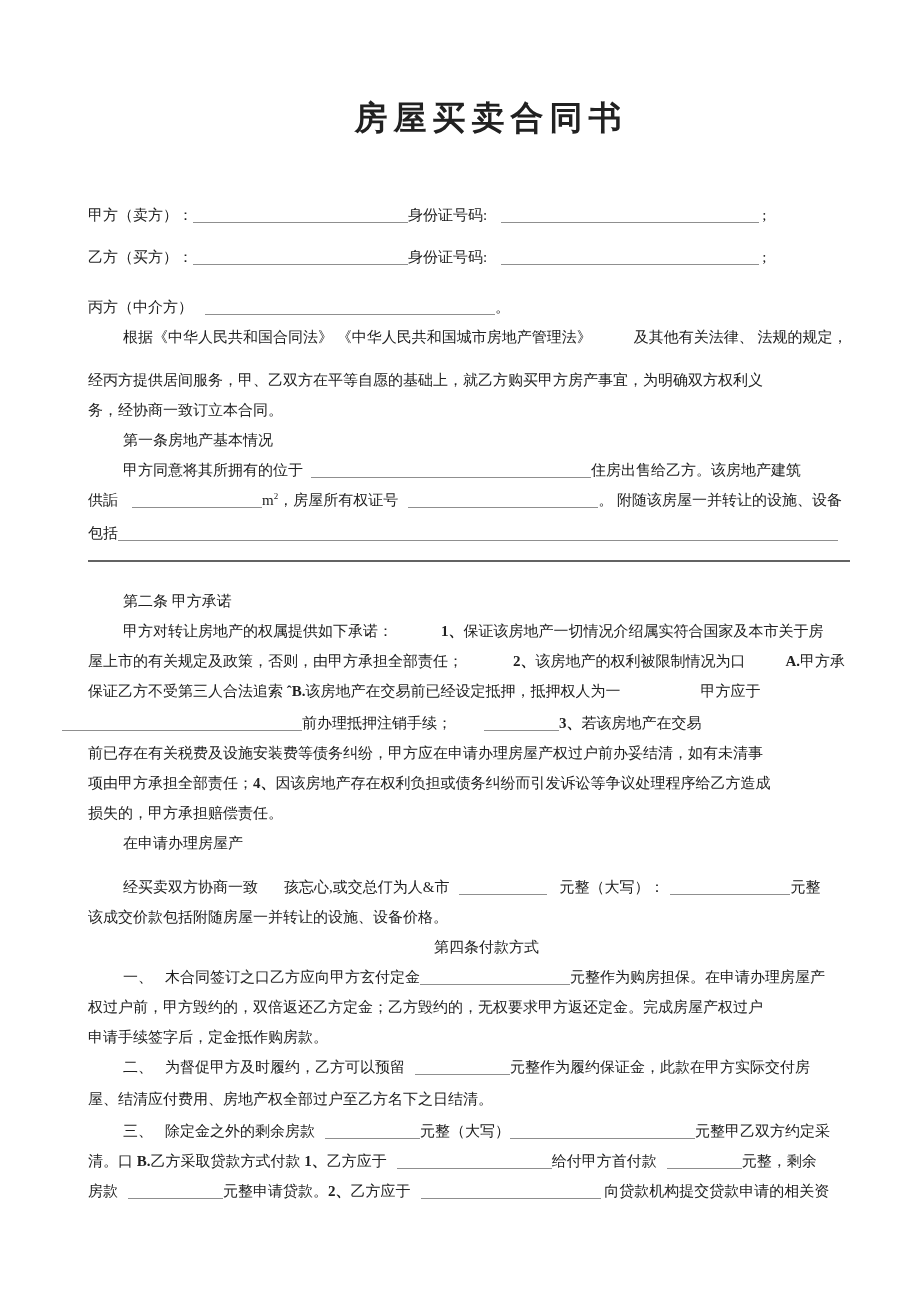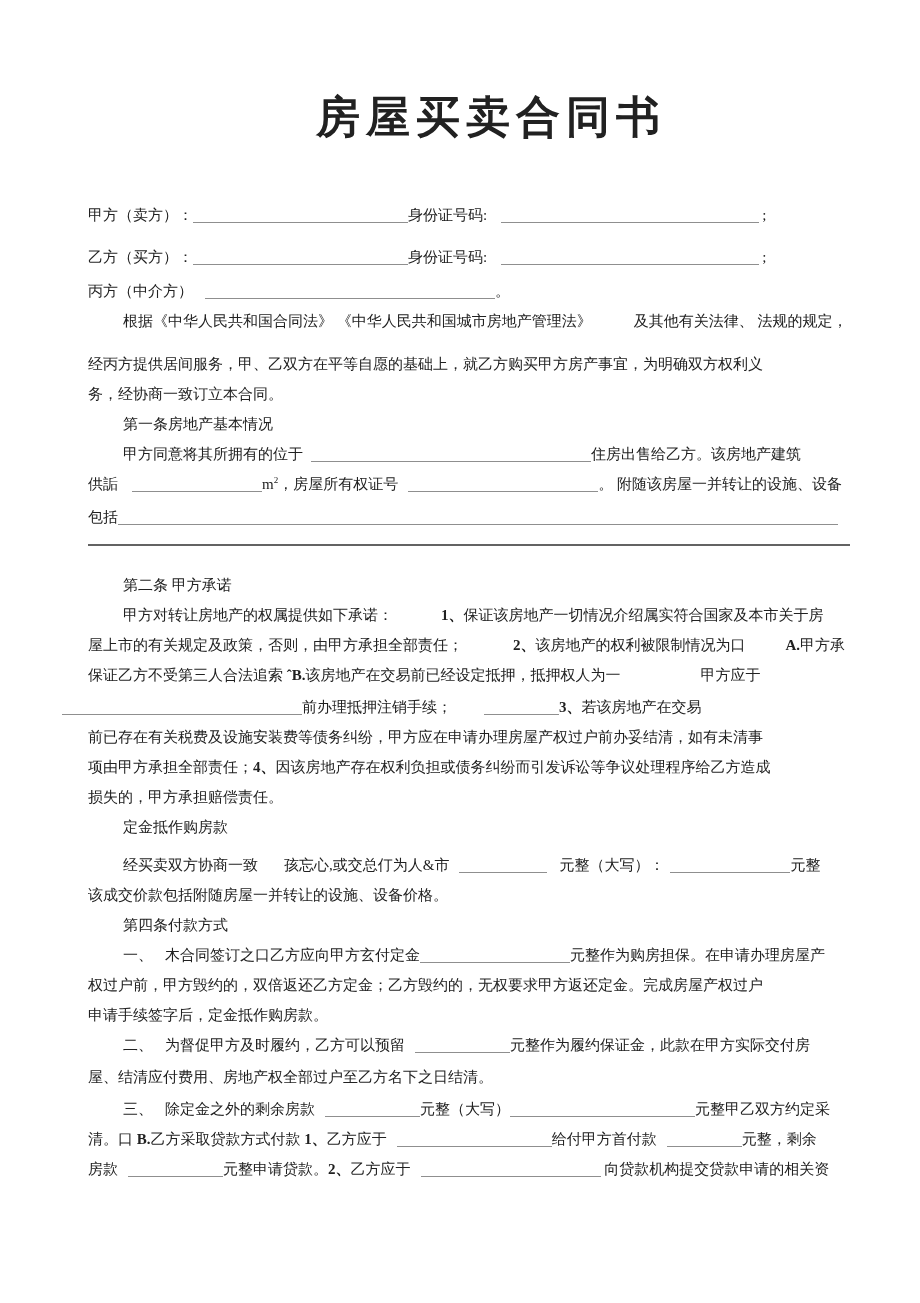--- a/index.html
+++ b/index.html
@@ -8,21 +8,21 @@
     width:920px;height:1303px;
     background:#ffffff;
     font-family:"Liberation Serif","DejaVu Serif",serif;
     color:#212121;
     overflow:hidden;
   }
   .title{
     margin:96px 0 0 0;
     padding-left:62px;
     text-align:center;
-    font-size:44px;
+    font-size:33px;
     font-weight:700;
     letter-spacing:6px;
     line-height:44px;
   }
   .doc-body{padding:0 70px 0 88px;}
   .line{
     height:30px;line-height:30px;
     font-size:15px;
     white-space:nowrap;
   }
@@ -38,41 +38,41 @@
   .hrline{height:12px;border-bottom:2px solid #636363;}
 </style>
 </head>
 <body>
 
 <div class="page">
   <h1 class="title">房屋买卖合同书</h1>
   <div class="doc-body" id="doc-body">
       <div class="line" style="margin-top: 60px;">甲方（卖方）：<span class="blank" style="width: 215px;"></span>身份证号码:<span class="gap" style="width: 14px;"></span><span class="blank" style="width: 258px;"></span><span class="gap" style="width: 3px;"></span>;</div>
       <div class="line" style="margin-top: 12px;">乙方（买方）：<span class="blank" style="width: 215px;"></span>身份证号码:<span class="gap" style="width: 14px;"></span><span class="blank" style="width: 258px;"></span><span class="gap" style="width: 3px;"></span>;</div>
-      <div class="line" style="margin-top: 4px;">丙方（中介方）<span class="gap" style="width: 12px;"></span><span class="blank" style="width: 290px;"></span>。</div>
+      <div class="line" style="margin-top: 20px;">丙方（中介方）<span class="gap" style="width: 12px;"></span><span class="blank" style="width: 290px;"></span>。</div>
       <div class="line" style="padding-left: 35px;">根据《中华人民共和国合同法》 《中华人民共和国城市房地产管理法》<span class="gap" style="width: 42px;"></span>及其他有关法律、 法规的规定，</div>
       <div class="line" style="margin-top: 13px;">经丙方提供居间服务，甲、乙双方在平等自愿的基础上，就乙方购买甲方房产事宜，为明确双方权利义</div>
       <div class="line">务，经协商一致订立本合同。</div>
       <div class="line" style="padding-left: 35px;">第一条房地产基本情况</div>
       <div class="line" style="padding-left: 35px;">甲方同意将其所拥有的位于<span class="gap" style="width: 8px;"></span><span class="blank" style="width: 280px;"></span>住房出售给乙方。该房地产建筑</div>
       <div class="line">供詬<span class="gap" style="width: 14px;"></span><span class="blank" style="width: 130px;"></span>m<sup>2</sup>，房屋所有权证号<span class="gap" style="width: 10px;"></span><span class="blank" style="width: 190px;"></span>。 附随该房屋一并转让的设施、设备</div>
       <div class="line" style="margin-top: 3px;">包括<span class="blank" style="width: 720px;"></span></div>
       <div class="hrline"></div>
       <div class="line" style="padding-left: 35px; margin-top: 24px;">第二条 甲方承诺</div>
       <div class="line" style="padding-left: 35px;">甲方对转让房地产的权属提供如下承诺：<span class="gap" style="width: 48px;"></span><span class="b">1、</span>保证该房地产一切情况介绍属实符合国家及本市关于房</div>
       <div class="line">屋上市的有关规定及政策，否则，由甲方承担全部责任；<span class="gap" style="width: 50px;"></span><span class="b">2、</span>该房地产的权利被限制情况为口<span class="gap" style="width: 40px;"></span><span class="b">A.</span>甲方承</div>
       <div class="line">保证乙方不受第三人合法追索 <span class="b">ˆB.</span>该房地产在交易前已经设定抵押，抵押权人为一<span class="gap" style="width: 80px;"></span>甲方应于</div>
       <div class="line" style="padding-left: 0px; margin-left: -26px; margin-top: 2px;"><span class="blank" style="width: 240px;"></span>前办理抵押注销手续；<span class="gap" style="width: 32px;"></span><span class="blank" style="width: 75px;"></span><span class="b">3、</span>若该房地产在交易</div>
       <div class="line">前已存在有关税费及设施安装费等债务纠纷，甲方应在申请办理房屋产权过户前办妥结清，如有未清事</div>
       <div class="line">项由甲方承担全部责任；<span class="b">4、</span>因该房地产存在权利负担或债务纠纷而引发诉讼等争议处理程序给乙方造成</div>
       <div class="line">损失的，甲方承担赔偿责任。</div>
-      <div class="line" style="padding-left: 35px;">定金抵作购房款</div>
-      <div class="line" style="padding-left: 35px; margin-top: 8px;">经买卖双方协商一致<span class="gap" style="width: 26px;"></span>孩忘心,或交总仃为人&amp;市<span class="gap" style="width: 10px;"></span><span class="blank" style="width: 88px;"></span><span class="gap" style="width: 12px;"></span>元整（大写）：<span class="gap" style="width: 6px;"></span><span class="blank" style="width: 120px;"></span>元整</div>
+      <div class="line" style="padding-left: 35px;">在申请办理房屋产</div>
+      <div class="line" style="padding-left: 35px; margin-top: 14px;">经买卖双方协商一致<span class="gap" style="width: 26px;"></span>孩忘心,或交总仃为人&amp;市<span class="gap" style="width: 10px;"></span><span class="blank" style="width: 88px;"></span><span class="gap" style="width: 12px;"></span>元整（大写）：<span class="gap" style="width: 6px;"></span><span class="blank" style="width: 120px;"></span>元整</div>
       <div class="line">该成交价款包括附随房屋一并转让的设施、设备价格。</div>
-      <div class="line" style="padding-left: 35px;">第四条付款方式</div>
+      <div class="line" style="padding-left: 35px; text-align: center;">第四条付款方式</div>
       <div class="line" style="padding-left: 35px;">一、<span class="gap" style="width: 12px;"></span>木合同签订之口乙方应向甲方玄付定金<span class="blank" style="width: 150px;"></span>元整作为购房担保。在申请办理房屋产</div>
       <div class="line">权过户前，甲方毁约的，双倍返还乙方定金；乙方毁约的，无权要求甲方返还定金。完成房屋产权过户</div>
       <div class="line">申请手续签字后，定金抵作购房款。</div>
       <div class="line" style="padding-left: 35px; margin-top: 2px; font-family: Liberation Mono, monospace;">二、<span class="gap" style="width: 12px;"></span>为督促甲方及时履约，乙方可以预留<span class="gap" style="width: 10px;"></span><span class="blank" style="width: 95px;"></span>元整作为履约保证金，此款在甲方实际交付房</div>
       <div class="line">屋、结清应付费用、房地产权全部过户至乙方名下之日结清。</div>
       <div class="line" style="padding-left: 35px; margin-top: 2px;">三、<span class="gap" style="width: 12px;"></span>除定金之外的剩余房款<span class="gap" style="width: 10px;"></span><span class="blank" style="width: 95px;"></span>元整（大写）<span class="blank" style="width: 185px;"></span>元整甲乙双方约定采</div>
       <div class="line">清。口 <span class="b">B.</span>乙方采取贷款方式付款 <span class="b">1、</span>乙方应于<span class="gap" style="width: 10px;"></span><span class="blank" style="width: 155px;"></span>给付甲方首付款<span class="gap" style="width: 10px;"></span><span class="blank" style="width: 75px;"></span>元整，剩余</div>
       <div class="line">房款<span class="gap" style="width: 10px;"></span><span class="blank" style="width: 95px;"></span>元整申请贷款。<span class="b">2、</span>乙方应于<span class="gap" style="width: 10px;"></span><span class="blank" style="width: 180px;"></span> 向贷款机构提交贷款申请的相关资</div>
     </div>
 </div>

